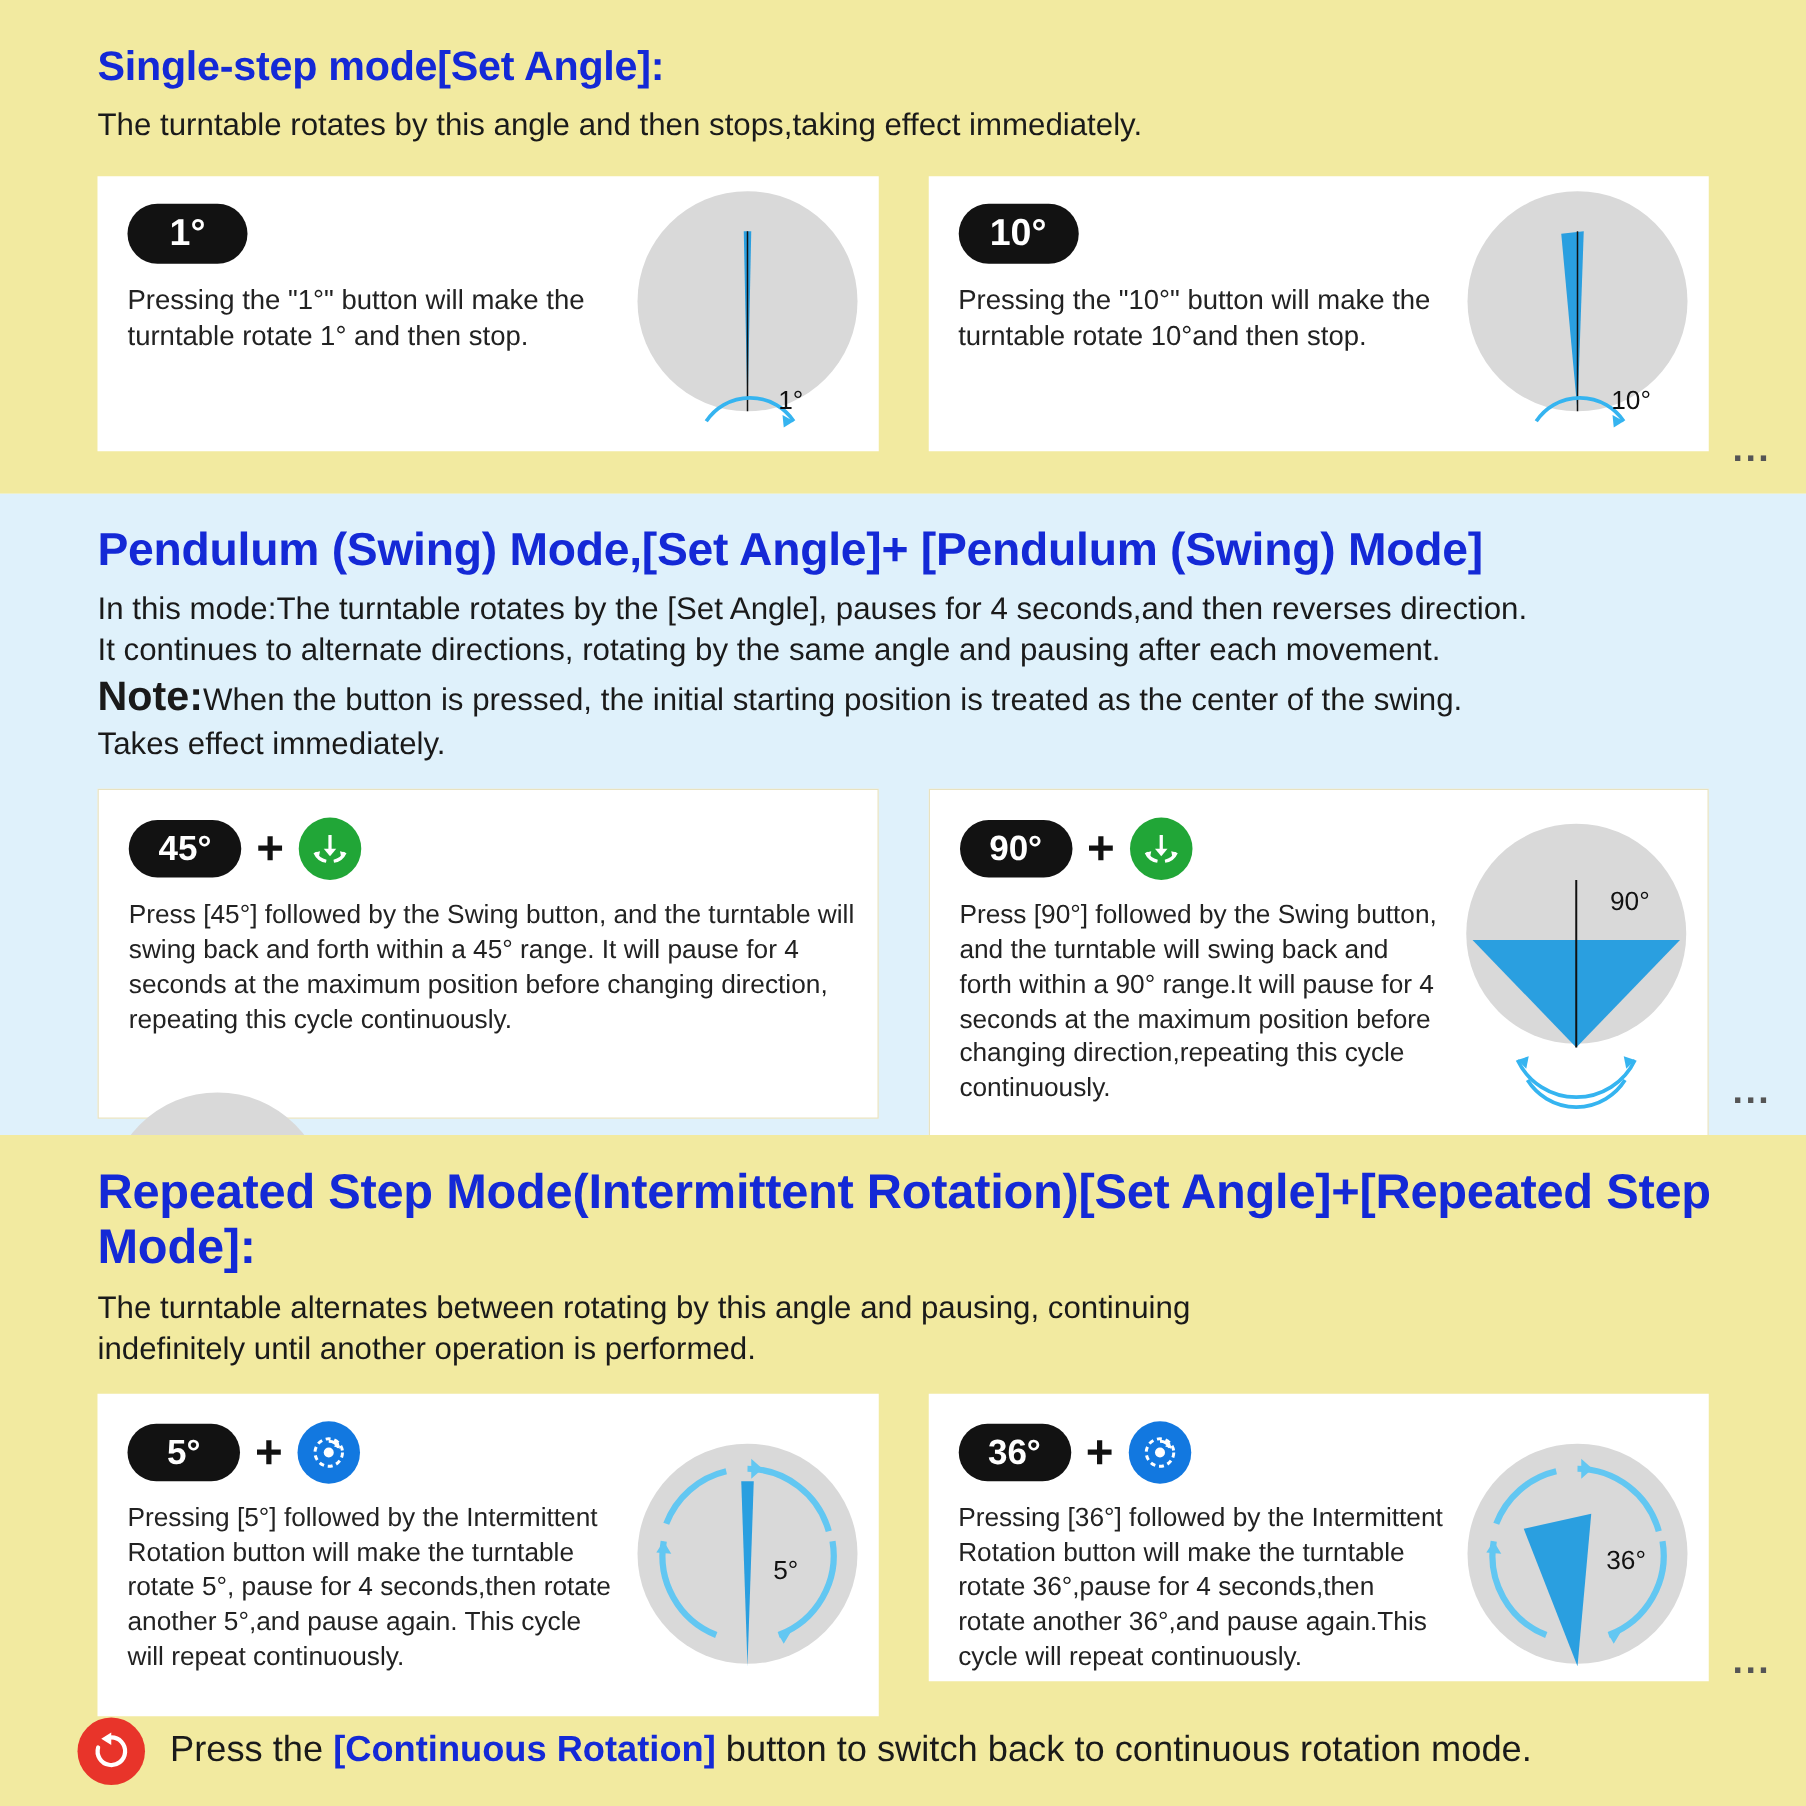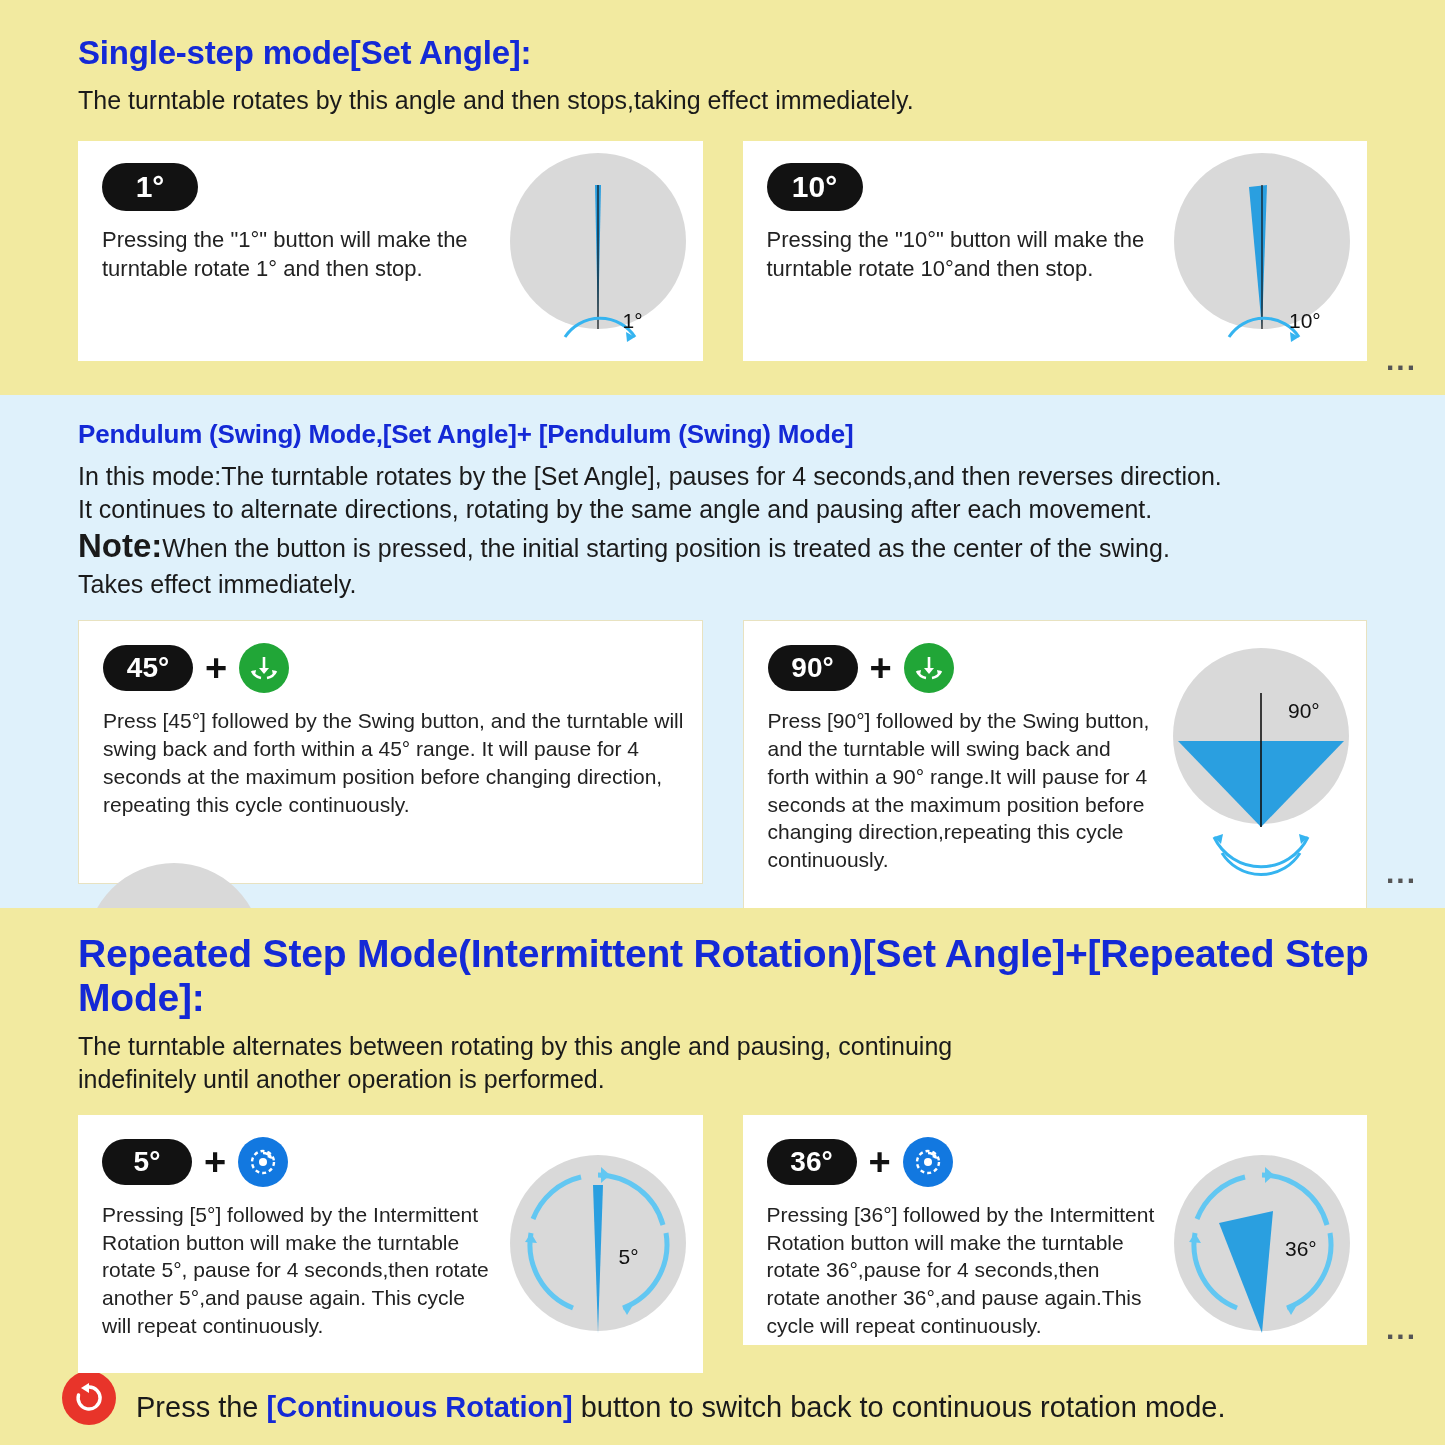--- a/index.html
+++ b/index.html
@@ -29,21 +29,21 @@
   .band-yellow { background: #f2eaa0; }
   .band-blue   { background: #dff1fb; }
 
   .section-title {
     color: #1429d6;
     font-weight: bold;
     letter-spacing: -0.2px;
     margin: 0;
   }
   .sec1 .section-title { font-size: 33px; padding: 34px 0 0 78px; }
-  .sec2 .section-title { font-size: 26px; padding: 24px 12px 0 78px; }
+  .sec2 .section-title { font-size: 37px; padding: 24px 12px 0 78px; }
   .sec3 .section-title { font-size: 39px; padding: 24px 0 0 78px; }
 
   .section-desc {
     color: #1a1a1a;
     font-size: 25px;
     line-height: 1.3;
     margin: 0;
     padding: 12px 70px 0 78px;
   }
   .section-desc .note-bold { font-weight: bold; }
@@ -123,21 +123,21 @@
     font-size: 30px;
     font-weight: bold;
     color: #555;
     letter-spacing: 2px;
   }
 
   
   .footer {
     background: #f2eaa0;
     display: flex;
-    align-items: flex-end;
+    align-items: center;
     gap: 20px;
     padding: 16px 40px 20px 62px;
     box-sizing: border-box;
   }
   .footer-text {
     font-size: 29px;
     color: #1a1a1a;
     line-height: 1.2;
   }
   .footer-text b { color: #1429d6; font-weight: bold; }

